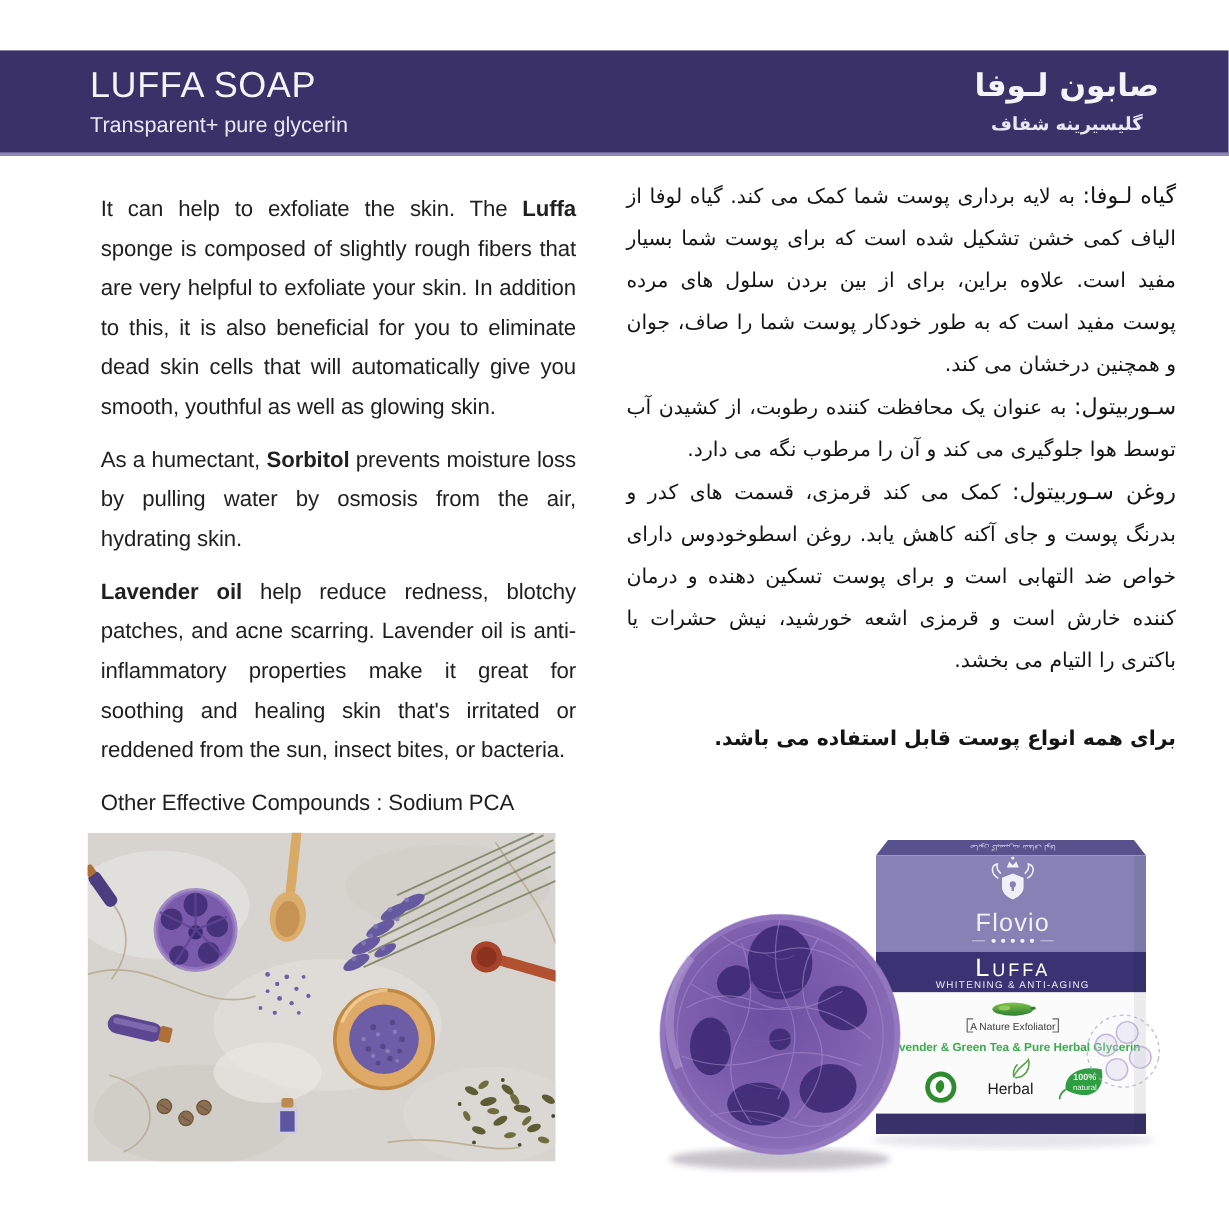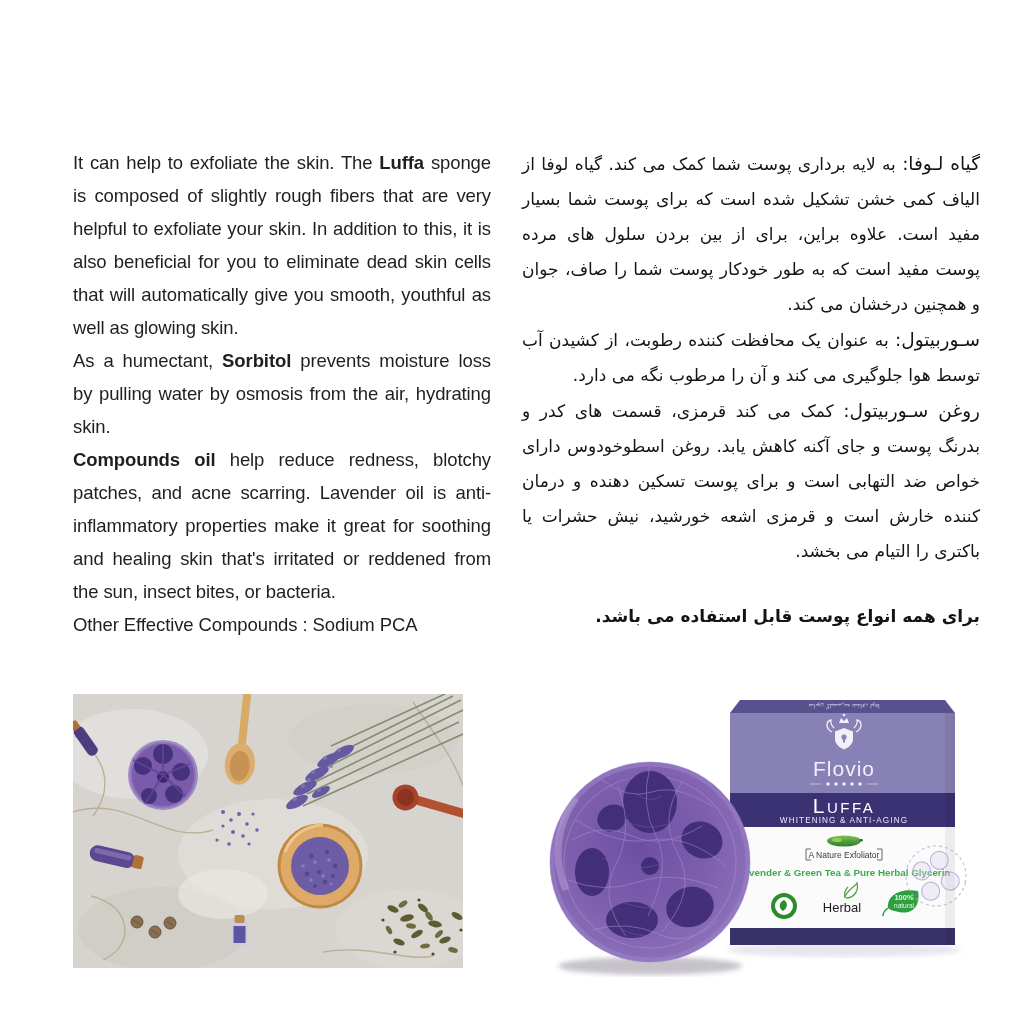--- a/index.html
+++ b/index.html
@@ -13,46 +13,56 @@
   .header-en{display:flex;flex-direction:column;}
   .title-en{font-size:30px;letter-spacing:.5px;color:#f4f3f8;font-weight:400;}
   .subtitle-en{font-size:18px;color:#e9e7f1;margin-top:5px;font-weight:400;}
   .header-fa{direction:rtl;text-align:center;font-family:"DejaVu Sans",sans-serif;}
   .title-fa{font-size:26px;font-weight:bold;color:#f4f3f8;}
   .subtitle-fa{font-size:15px;font-weight:bold;color:#e9e7f1;margin-top:7px;}
 
   
   .col-en{position:absolute;left:73px;top:146px;width:418px;font-size:18.5px;line-height:33px;
           text-align:justify;letter-spacing:-0.1px;}
-  .col-en p{margin:0;}
+  .col-en p{margin:11px;}
   .col-en .b{font-weight:bold;}
 
   .col-fa{position:absolute;right:44px;top:146px;width:458px;direction:rtl;text-align:justify;
           font-family:"DejaVu Sans",sans-serif;font-size:17px;line-height:35px;color:#141414;}
   .col-fa p{margin:0;}
   .col-fa .lead{font-weight:normal;font-size:18.5px;}
   .col-fa .note{font-weight:bold;margin-top:30px;text-align:right;}
 
   
   .flatlay{position:absolute;left:73px;top:694px;width:390px;height:274px;}
   .product{position:absolute;left:532px;top:690px;width:460px;height:292px;}
   svg{display:block;}
   svg text{font-family:"Liberation Sans",sans-serif;}
   svg text.fa{font-family:"DejaVu Sans",sans-serif;}
 </style>
 </head>
 <body>
 
 <div class="page">
 
+  <div class="header">
+    <div class="header-en">
+      <div class="title-en">LUFFA SOAP</div>
+      <div class="subtitle-en">Transparent+ pure glycerin</div>
+    </div>
+    <div class="header-fa">
+      <div class="title-fa">صابون لـوفا</div>
+      <div class="subtitle-fa">گلیسیرینه شفاف</div>
+    </div>
+  </div>
 
   <div class="col-en">
     <p><span>It can help to exfoliate the skin. The </span><span class="b">Luffa</span><span> sponge is composed of slightly rough fibers that are very helpful to exfoliate your skin. In addition to this, it is also beneficial for you to eliminate dead skin cells that will automatically give you smooth, youthful as well as glowing skin.</span></p>
     <p><span>As a humectant, </span><span class="b">Sorbitol</span><span> prevents moisture loss by pulling water by osmosis from the air, hydrating skin.</span></p>
-    <p><span></span><span class="b">Compounds oil</span><span> help reduce redness, blotchy patches, and acne scarring. Lavender oil is anti-inflammatory properties make it great for soothing and healing skin that's irritated or reddened from the sun, insect bites, or bacteria.</span></p>
+    <p><span></span><span class="b">Lavender oil</span><span> help reduce redness, blotchy patches, and acne scarring. Lavender oil is anti-inflammatory properties make it great for soothing and healing skin that's irritated or reddened from the sun, insect bites, or bacteria.</span></p>
     <p><span>Other Effective Compounds : Sodium PCA</span></p>
   </div>
 
   <div class="col-fa">
     <p><span class="lead">گیاه لـوفا:</span><span> به لایه برداری پوست شما کمک می کند. گیاه لوفا از الیاف کمی خشن تشکیل شده است که برای پوست شما بسیار مفید است. علاوه براین، برای از بین بردن سلول های مرده پوست مفید است که به طور خودکار پوست شما را صاف، جوان و همچنین درخشان می کند.</span></p>
     <p><span class="lead">سـوربیتول:</span><span> به عنوان یک محافظت کننده رطوبت، از کشیدن آب توسط هوا جلوگیری می کند و آن را مرطوب نگه می دارد.</span></p>
     <p><span class="lead">روغن سـوربیتول:</span><span> کمک می کند قرمزی، قسمت های کدر و بدرنگ پوست و جای آکنه کاهش یابد. روغن اسطوخودوس دارای خواص ضد التهابی است و برای پوست تسکین دهنده و درمان کننده خارش است و قرمزی اشعه خورشید، نیش حشرات یا باکتری را التیام می بخشد.</span></p>
     <p class="note">برای همه انواع پوست قابل استفاده می باشد.</p>
   </div>
 

